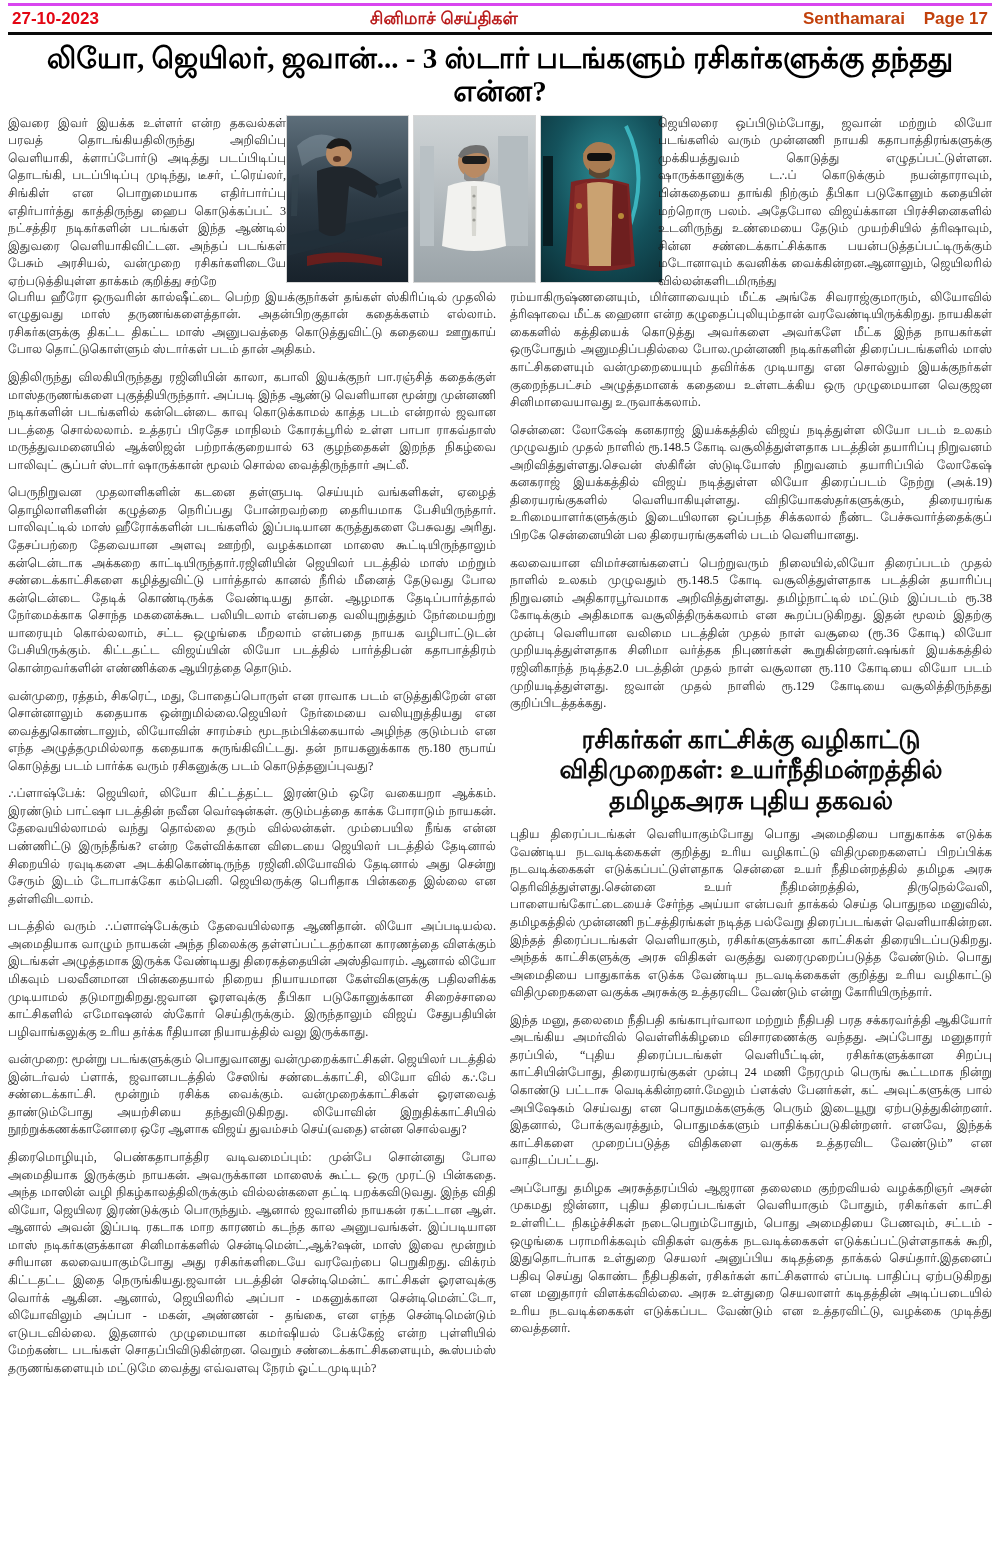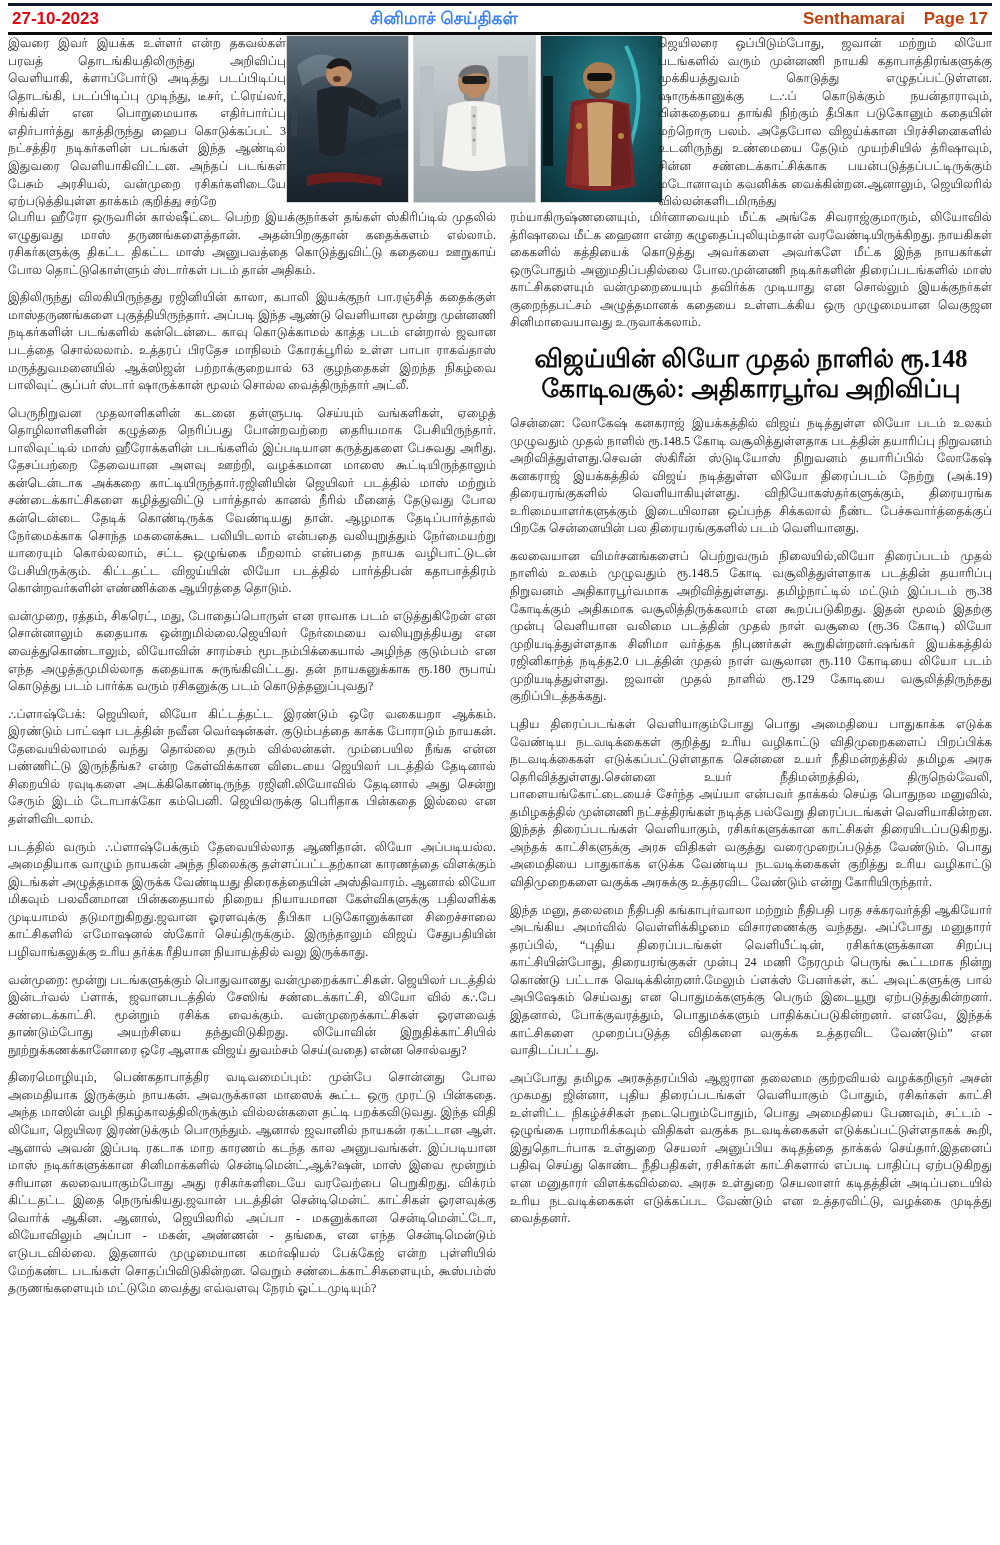--- a/index.html
+++ b/index.html
@@ -5,27 +5,27 @@
   html,body{margin:0;padding:0;background:#ffffff;}
   body{
     width:1000px;height:1545px;overflow:hidden;
     font-family:"Liberation Serif","DejaVu Serif",serif;
     color:#1b1b1b;
   }
   .page{width:984px;margin:0 auto;padding:0 8px;}
   
   .masthead{
     display:flex;justify-content:space-between;align-items:center;
-    border-top:3px solid #0f172a;border-bottom:3px solid #0a0a0a;
+    border-top:3px solid #d946ef;border-bottom:3px solid #0a0a0a;
     margin-top:3px;padding:1px 4px;height:24px;
     font-family:"Liberation Sans","DejaVu Sans",sans-serif;
     font-weight:bold;font-size:17px;
   }
   .masthead .date{color:#e30613;}
-  .masthead .section{color:#3b82f6;}
+  .masthead .section{color:#b91c1c;}
   .masthead .paper{color:#c2410c;}
   .masthead .paper span{margin-left:14px;}
   
   .main-headline{
     text-align:center;font-weight:bold;color:#000;
     font-size:29px;line-height:1.15;padding:7px 0 6px 0;
   }
   
   .top-strip{display:flex;gap:0;height:172px;overflow:hidden;}
   .narrow-left{width:278px;flex:none;overflow:hidden;}
@@ -58,20 +58,21 @@
 
   <div class="masthead">
     <span class="date">27-10-2023</span>
     <span class="section">சினிமாச் செய்திகள்</span>
     <span class="paper">
       <span>Senthamarai</span>
       <span>Page 17</span>
     </span>
   </div>
 
+  <div class="main-headline">லியோ, ஜெயிலர், ஜவான்... - 3 ஸ்டார் படங்களும் ரசிகர்களுக்கு தந்தது என்ன?</div>
 
   <div class="top-strip">
     <div class="narrow-left">
       <p>இவரை இவர் இயக்க உள்ளர் என்ற தகவல்கள் பரவத் தொடங்கியதிலிருந்து அறிவிப்பு வெளியாகி, க்ளாப்போர்டு அடித்து படப்பிடிப்பு தொடங்கி, படப்பிடிப்பு முடிந்து, டீசர், ட்ரெய்லர், சிங்கிள் என பொறுமையாக எதிர்பார்ப்பு எதிர்பார்த்து காத்திருந்து ஹைப கொடுக்கப்பட் 3 நட்சத்திர நடிகர்களின் படங்கள் இந்த ஆண்டில் இதுவரை வெளியாகிவிட்டன. அந்தப் படங்கள் பேசும் அரசியல், வன்முறை ரசிகர்களிடையே ஏற்படுத்தியுள்ள தாக்கம் குறித்து சற்றே</p>
     </div>
 
     <div class="posters">
 
       <div class="poster">
         <svg width="121" height="166" viewBox="0 0 121 166" xmlns="http://www.w3.org/2000/svg">
@@ -158,23 +159,23 @@
       <p>வன்முறை, ரத்தம், சிகரெட், மது, போதைப்பொருள் என ராவாக படம் எடுத்துகிறேன் என சொன்னாலும் கதையாக ஒன்றுமில்லை.ஜெயிலர் நேர்மையை வலியுறுத்தியது என வைத்துகொண்டாலும், லியோவின் சாரம்சம் மூடநம்பிக்கையால் அழிந்த குடும்பம் என எந்த அழுத்தமுமில்லாத கதையாக சுருங்கிவிட்டது. தன் நாயகனுக்காக ரூ.180 ரூபாய் கொடுத்து படம் பார்க்க வரும் ரசிகனுக்கு படம் கொடுத்தனுப்புவது?</p>
       <p>∴ப்ளாஷ்பேக்: ஜெயிலர், லியோ கிட்டத்தட்ட இரண்டும் ஒரே வகையறா ஆக்கம். இரண்டும் பாட்ஷா படத்தின் நவீன வெர்ஷன்கள். குடும்பத்தை காக்க போராடும் நாயகன். தேவையில்லாமல் வந்து தொல்லை தரும் வில்லன்கள். மும்பையில நீங்க என்ன பண்ணிட்டு இருந்தீங்க? என்ற கேள்விக்கான விடையை ஜெயிலர் படத்தில் தேடினால் சிறையில் ரவுடிகளை அடக்கிகொண்டிருந்த ரஜினி.லியோவில் தேடினால் அது சென்று சேரும் இடம் டோபாக்கோ கம்பெனி. ஜெயிலருக்கு பெரிதாக பின்கதை இல்லை என தள்ளிவிடலாம்.</p>
       <p>படத்தில் வரும் ∴ப்ளாஷ்பேக்கும் தேவையில்லாத ஆணிதான். லியோ அப்படியல்ல. அமைதியாக வாழும் நாயகன் அந்த நிலைக்கு தள்ளப்பட்டதற்கான காரணத்தை விளக்கும் இடங்கள் அழுத்தமாக இருக்க வேண்டியது திரைகத்தையின் அஸ்திவாரம். ஆனால் லியோ மிகவும் பலவீனமான பின்கதையால் நிறைய நியாயமான கேள்விகளுக்கு பதிலளிக்க முடியாமல் தடுமாறுகிறது.ஜவான ஓரளவுக்கு தீபிகா படுகோனுக்கான சிறைச்சாலை காட்சிகளில் எமோஷனல் ஸ்கோர் செய்திருக்கும். இருந்தாலும் விஜய் சேதுபதியின் பழிவாங்கலுக்கு உரிய தர்க்க ரீதியான நியாயத்தில் வலு இருக்காது.</p>
       <p>வன்முறை: மூன்று படங்களுக்கும் பொதுவானது வன்முறைக்காட்சிகள். ஜெயிலர் படத்தில் இன்டர்வல் ப்ளாக், ஜவானபடத்தில் சேஸிங் சண்டைக்காட்சி, லியோ வில் க∴பே சண்டைக்காட்சி. மூன்றும் ரசிக்க வைக்கும். வன்முறைக்காட்சிகள் ஓரளவைத் தாண்டும்போது அயற்சியை தந்துவிடுகிறது. லியோவின் இறுதிக்காட்சியில் நூற்றுக்கணக்கானோரை ஒரே ஆளாக விஜய் துவம்சம் செய்(வதை) என்ன சொல்வது?</p>
       <p>திரைமொழியும், பெண்கதாபாத்திர வடிவமைப்பும்: முன்பே சொன்னது போல அமைதியாக இருக்கும் நாயகன். அவருக்கான மாஸைக் கூட்ட ஒரு முரட்டு பின்கதை. அந்த மாஸின் வழி நிகழ்காலத்திலிருக்கும் வில்லன்களை தட்டி பறக்கவிடுவது. இந்த விதி லியோ, ஜெயிலர இரண்டுக்கும் பொருந்தும். ஆனால் ஜவானில் நாயகன் ரகட்டான ஆள். ஆனால் அவன் இப்படி ரகடாக மாற காரணம் கடந்த கால அனுபவங்கள். இப்படியான மாஸ் நடிகர்களுக்கான சினிமாக்களில் சென்டிமென்ட்,ஆக்?ஷன், மாஸ் இவை மூன்றும் சரியான கலவையாகும்போது அது ரசிகர்களிடையே வரவேற்பை பெறுகிறது. விக்ரம் கிட்டதட்ட இதை நெருங்கியது.ஜவான் படத்தின் சென்டிமென்ட் காட்சிகள் ஓரளவுக்கு வொர்க் ஆகின. ஆனால், ஜெயிலரில் அப்பா - மகனுக்கான சென்டிமென்ட்டோ, லியோவிலும் அப்பா - மகன், அண்ணன் - தங்கை, என எந்த சென்டிமென்டும் எடுபடவில்லை. இதனால் முழுமையான கமர்ஷியல் பேக்கேஜ் என்ற புள்ளியில் மேற்கண்ட படங்கள் சொதப்பிவிடுகின்றன. வெறும் சண்டைக்காட்சிகளையும், கூஸ்பம்ஸ் தருணங்களையும் மட்டுமே வைத்து எவ்வளவு நேரம் ஓட்டமுடியும்?</p>
     </div>
 
     <div class="col-right bodytext">
       <p>ரம்யாகிருஷ்ணனையும், மிர்னாவையும் மீட்க அங்கே சிவராஜ்குமாரும், லியோவில் த்ரிஷாவை மீட்க ஹைனா என்ற கழுதைப்புலியும்தான் வரவேண்டியிருக்கிறது. நாயகிகள் கைகளில் கத்தியைக் கொடுத்து அவர்களை அவர்களே மீட்க இந்த நாயகர்கள் ஒருபோதும் அனுமதிப்பதில்லை போல.முன்னணி நடிகர்களின் திரைப்படங்களில் மாஸ் காட்சிகளையும் வன்முறையையும் தவிர்க்க முடியாது என சொல்லும் இயக்குநர்கள் குறைந்தபட்சம் அழுத்தமானக் கதையை உள்ளடக்கிய ஒரு முழுமையான வெகுஜன சினிமாவையாவது உருவாக்கலாம்.</p>
 
-      <div class="sub-headline">விஜய்யின் லியோ முதல் நாளில் ரூ.148 கோடிவசூல்: அதிகாரபூர்வ அறிவிப்பு</div>
       <p>சென்னை: லோகேஷ் கனகராஜ் இயக்கத்தில் விஜய் நடித்துள்ள லியோ படம் உலகம் முழுவதும் முதல் நாளில் ரூ.148.5 கோடி வசூலித்துள்ளதாக படத்தின் தயாரிப்பு நிறுவனம் அறிவித்துள்ளது.செவன் ஸ்கிரீன் ஸ்டுடியோஸ் நிறுவனம் தயாரிப்பில் லோகேஷ் கனகராஜ் இயக்கத்தில் விஜய் நடித்துள்ள லியோ திரைப்படம் நேற்று (அக்.19) திரையரங்குகளில் வெளியாகியுள்ளது. விநியோகஸ்தர்களுக்கும், திரையரங்க உரிமையாளர்களுக்கும் இடையிலான ஒப்பந்த சிக்கலால் நீண்ட பேச்சுவார்த்தைக்குப் பிறகே சென்னையின் பல திரையரங்குகளில் படம் வெளியானது.</p>
       <p>கலவையான விமர்சனங்களைப் பெற்றுவரும் நிலையில்,லியோ திரைப்படம் முதல் நாளில் உலகம் முழுவதும் ரூ.148.5 கோடி வசூலித்துள்ளதாக படத்தின் தயாரிப்பு நிறுவனம் அதிகாரபூர்வமாக அறிவித்துள்ளது. தமிழ்நாட்டில் மட்டும் இப்படம் ரூ.38 கோடிக்கும் அதிகமாக வசூலித்திருக்கலாம் என கூறப்படுகிறது. இதன் மூலம் இதற்கு முன்பு வெளியான வலிமை படத்தின் முதல் நாள் வசூலை (ரூ.36 கோடி) லியோ முறியடித்துள்ளதாக சினிமா வர்த்தக நிபுணர்கள் கூறுகின்றனர்.ஷங்கர் இயக்கத்தில் ரஜினிகாந்த் நடித்த2.0 படத்தின் முதல் நாள் வசூலான ரூ.110 கோடியை லியோ படம் முறியடித்துள்ளது. ஜவான் முதல் நாளில் ரூ.129 கோடியை வசூலித்திருந்தது குறிப்பிடத்தக்கது.</p>
 
+      <div class="sub-headline">ரசிகர்கள் காட்சிக்கு வழிகாட்டு விதிமுறைகள்: உயர்நீதிமன்றத்தில் தமிழகஅரசு புதிய தகவல்</div>
       <p>புதிய திரைப்படங்கள் வெளியாகும்போது பொது அமைதியை பாதுகாக்க எடுக்க வேண்டிய நடவடிக்கைகள் குறித்து உரிய வழிகாட்டு விதிமுறைகளைப் பிறப்பிக்க நடவடிக்கைகள் எடுக்கப்பட்டுள்ளதாக சென்னை உயர் நீதிமன்றத்தில் தமிழக அரசு தெரிவித்துள்ளது.சென்னை உயர் நீதிமன்றத்தில், திருநெல்வேலி, பாளையங்கோட்டையைச் சேர்ந்த அய்யா என்பவர் தாக்கல் செய்த பொதுநல மனுவில், தமிழகத்தில் முன்னணி நட்சத்திரங்கள் நடித்த பல்வேறு திரைப்படங்கள் வெளியாகின்றன. இந்தத் திரைப்படங்கள் வெளியாகும், ரசிகர்களுக்கான காட்சிகள் திரையிடப்படுகிறது. அந்தக் காட்சிகளுக்கு அரசு விதிகள் வகுத்து வரைமுறைப்படுத்த வேண்டும். பொது அமைதியை பாதுகாக்க எடுக்க வேண்டிய நடவடிக்கைகள் குறித்து உரிய வழிகாட்டு விதிமுறைகளை வகுக்க அரசுக்கு உத்தரவிட வேண்டும் என்று கோரியிருந்தார்.</p>
       <p>இந்த மனு, தலைமை நீதிபதி கங்காபுர்வாலா மற்றும் நீதிபதி பரத சக்கரவர்த்தி ஆகியோர் அடங்கிய அமர்வில் வெள்ளிக்கிழமை விசாரணைக்கு வந்தது. அப்போது மனுதாரர் தரப்பில், “புதிய திரைப்படங்கள் வெளியீட்டின், ரசிகர்களுக்கான சிறப்பு காட்சியின்போது, திரையரங்குகள் முன்பு 24 மணி நேரமும் பெருங் கூட்டமாக நின்று கொண்டு பட்டாசு வெடிக்கின்றனர்.மேலும் ப்ளக்ஸ் பேனர்கள், கட் அவுட்களுக்கு பால் அபிஷேகம் செய்வது என பொதுமக்களுக்கு பெரும் இடையூறு ஏற்படுத்துகின்றனர். இதனால், போக்குவரத்தும், பொதுமக்களும் பாதிக்கப்படுகின்றனர். எனவே, இந்தக் காட்சிகளை முறைப்படுத்த விதிகளை வகுக்க உத்தரவிட வேண்டும்” என வாதிடப்பட்டது.</p>
       <p>அப்போது தமிழக அரசுத்தரப்பில் ஆஜரான தலைமை குற்றவியல் வழக்கறிஞர் அசன் முகமது ஜின்னா, புதிய திரைப்படங்கள் வெளியாகும் போதும், ரசிகர்கள் காட்சி உள்ளிட்ட நிகழ்ச்சிகள் நடைபெறும்போதும், பொது அமைதியை பேணவும், சட்டம் - ஒழுங்கை பராமரிக்கவும் விதிகள் வகுக்க நடவடிக்கைகள் எடுக்கப்பட்டுள்ளதாகக் கூறி, இதுதொடர்பாக உள்துறை செயலர் அனுப்பிய கடிதத்தை தாக்கல் செய்தார்.இதனைப் பதிவு செய்து கொண்ட நீதிபதிகள், ரசிகர்கள் காட்சிகளால் எப்படி பாதிப்பு ஏற்படுகிறது என மனுதாரர் விளக்கவில்லை. அரசு உள்துறை செயலாளர் கடிதத்தின் அடிப்படையில் உரிய நடவடிக்கைகள் எடுக்கப்பட வேண்டும் என உத்தரவிட்டு, வழக்கை முடித்து வைத்தனர்.</p>
     </div>
 
   </div>
 </div>
 
 </body></html>

